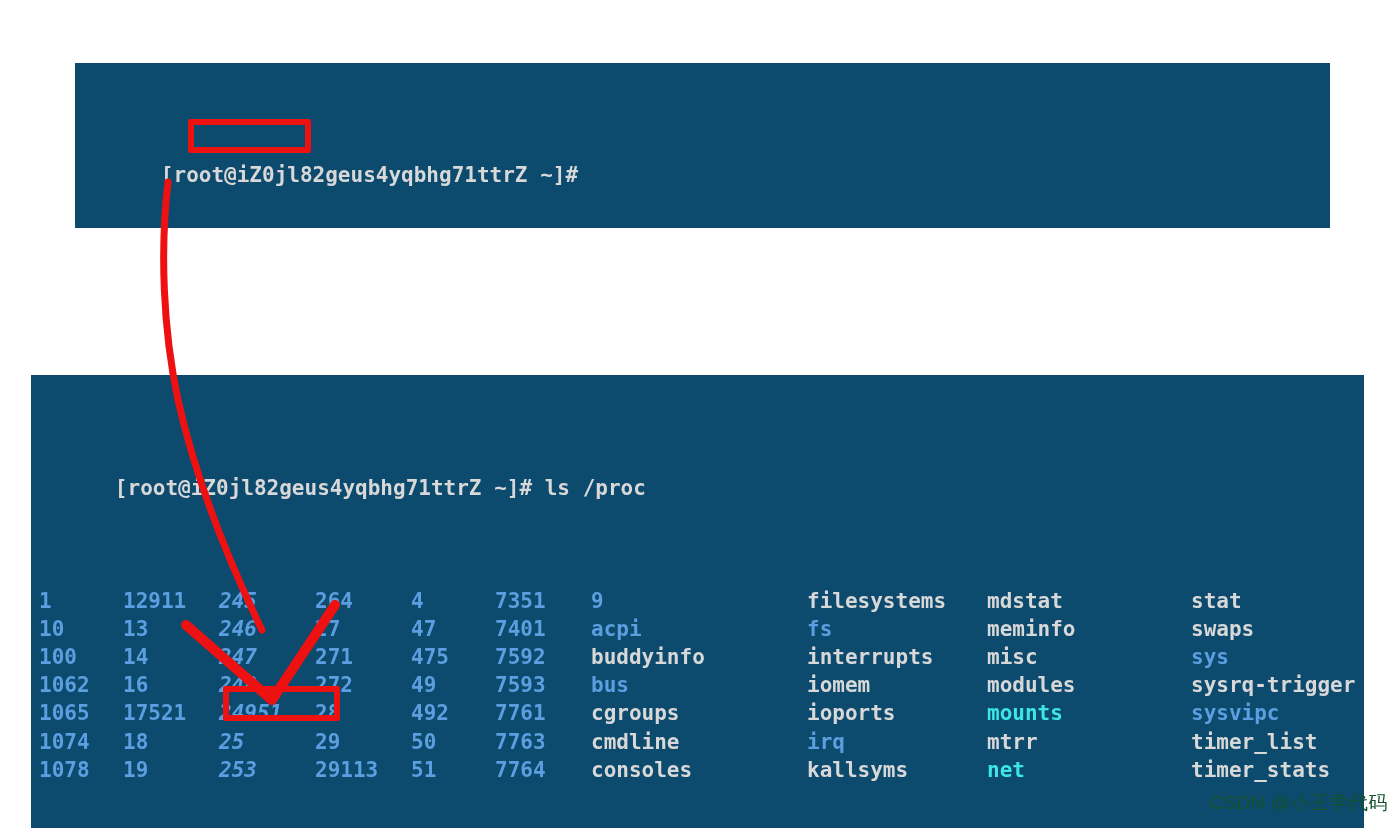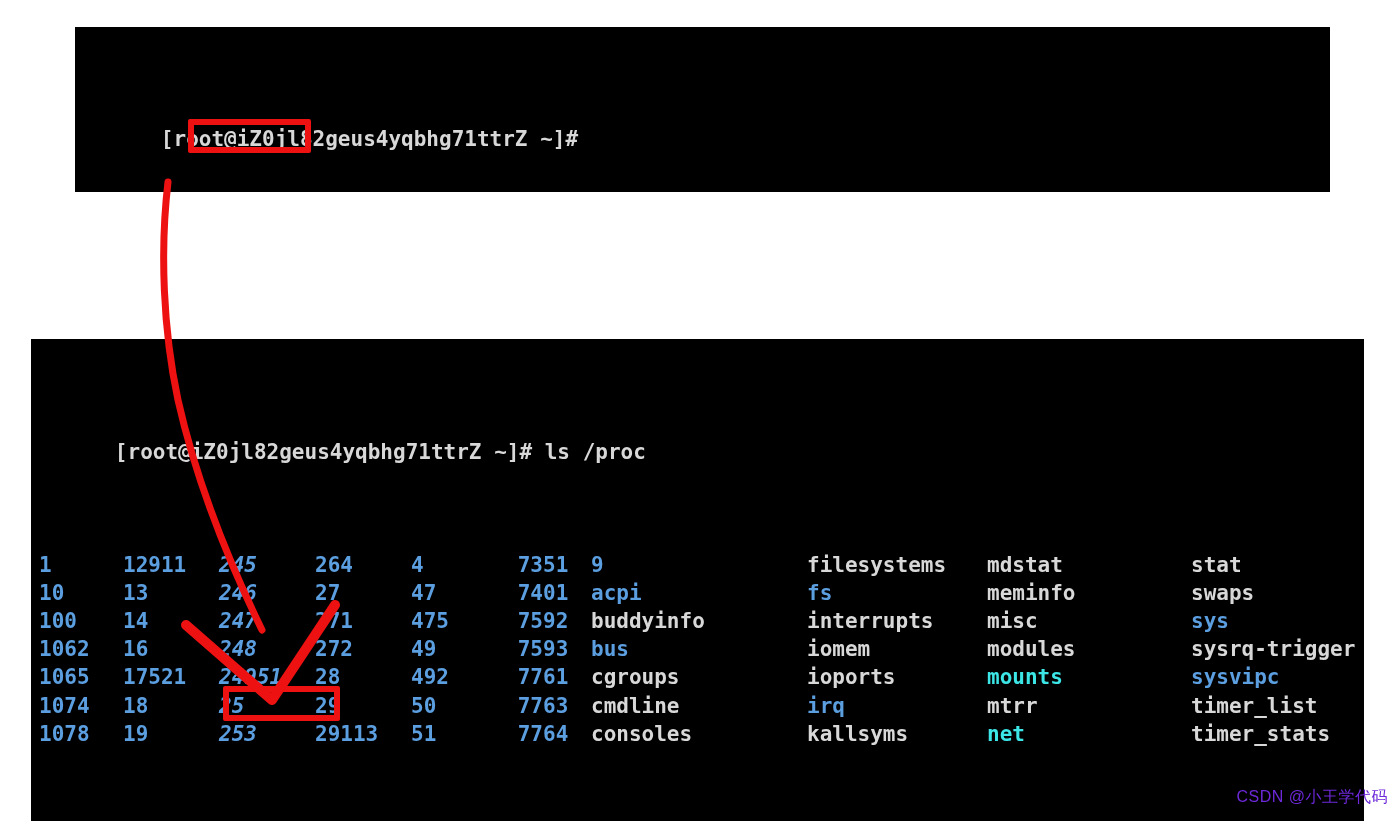--- a/index.html
+++ b/index.html
@@ -11,26 +11,27 @@
   #root {
     position: relative;
     width: 1396px; height: 828px;
     background: #ffffff;
     font-family: "DejaVu Sans Mono", "Liberation Mono", monospace;
   }
 
   
   .term {
     position: absolute;
-    background: #000000;
+    background: #0c4a6e;
     color: #d8d8d8;
     font-family: "DejaVu Sans Mono", "Liberation Mono", monospace;
     font-weight: bold;
     overflow: hidden;
     white-space: pre;
+    margin-top: 36px;
   }
   #term-top {
     left: 75px; top: 27px;
     width: 1255px; height: 165px;
     font-size: 21px;
     line-height: 28px;
     padding: 0 0 0 10px;
     box-sizing: border-box;
   }
   #term-bottom {
@@ -53,21 +54,21 @@
   .c-blue   { color: #5c9fe0; }
   .c-cyan   { color: #3ce6e6; }
 
   
   .ls-row > span { display: inline-block; }
   .ls-c0 { width: 84px; }
   .ls-c1 { width: 96px; }
   .ls-c2 { width: 96px; font-style: italic; }
   .ls-c3 { width: 96px; }
   .ls-c4 { width: 84px; }
-  .ls-c5 { width: 96px; text-align: center; }
+  .ls-c5 { width: 96px; }
   .ls-c6 { width: 216px; }
   .ls-c7 { width: 180px; }
   .ls-c8 { width: 204px; }
   .ls-c9 { }
 
   
   .redbox {
     position: absolute;
     border: 6px solid #ee1111;
     border-radius: 2px;
@@ -80,24 +81,24 @@
   #arrow-svg {
     position: absolute;
     left: 0; top: 0;
     width: 1396px; height: 828px;
     pointer-events: none;
   }
 
   
   #watermark {
     position: absolute;
-    right: 8px; bottom: 20px;
+    right: 8px; bottom: 12px;
     font-family: "Liberation Sans", sans-serif;
-    font-size: 16px;
-    color: #6d28d9;
+    font-size: 19px;
+    color: #14532d;
     letter-spacing: 0.5px;
     white-space: nowrap;
   }
 </style>
 </head>
 <body>
 
 <div id="root">
 
   <div class="term" id="term-top">

